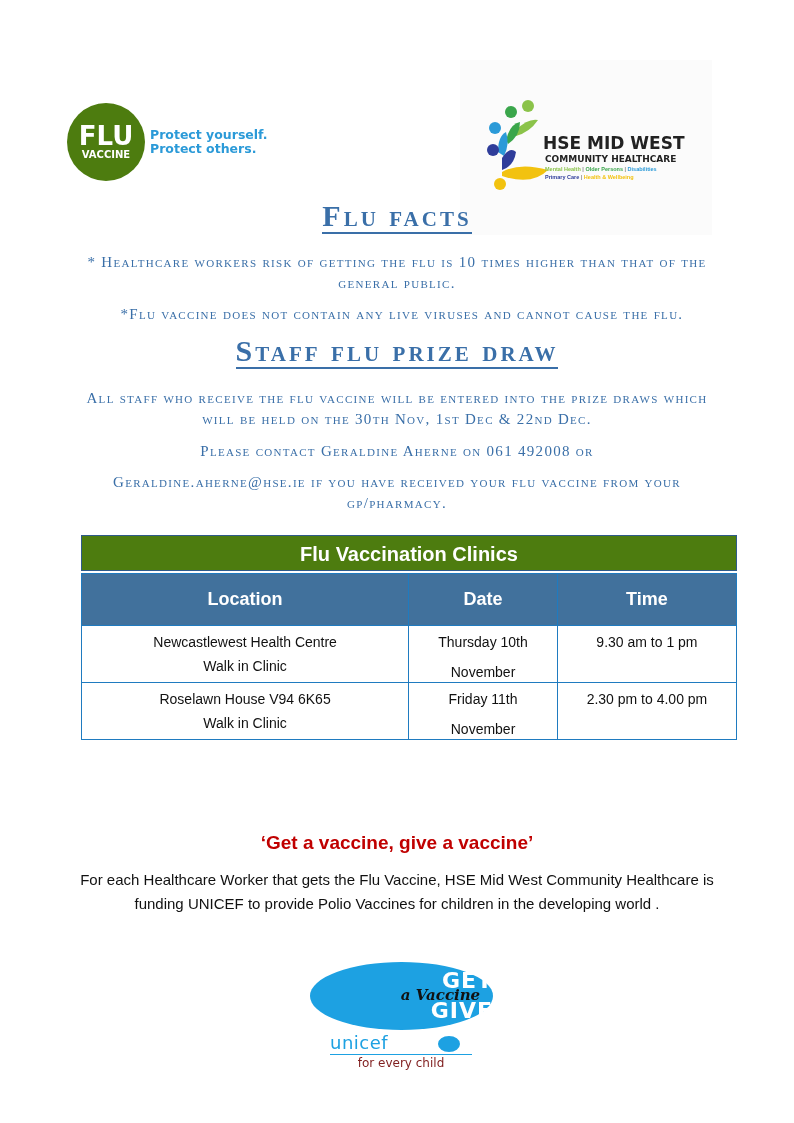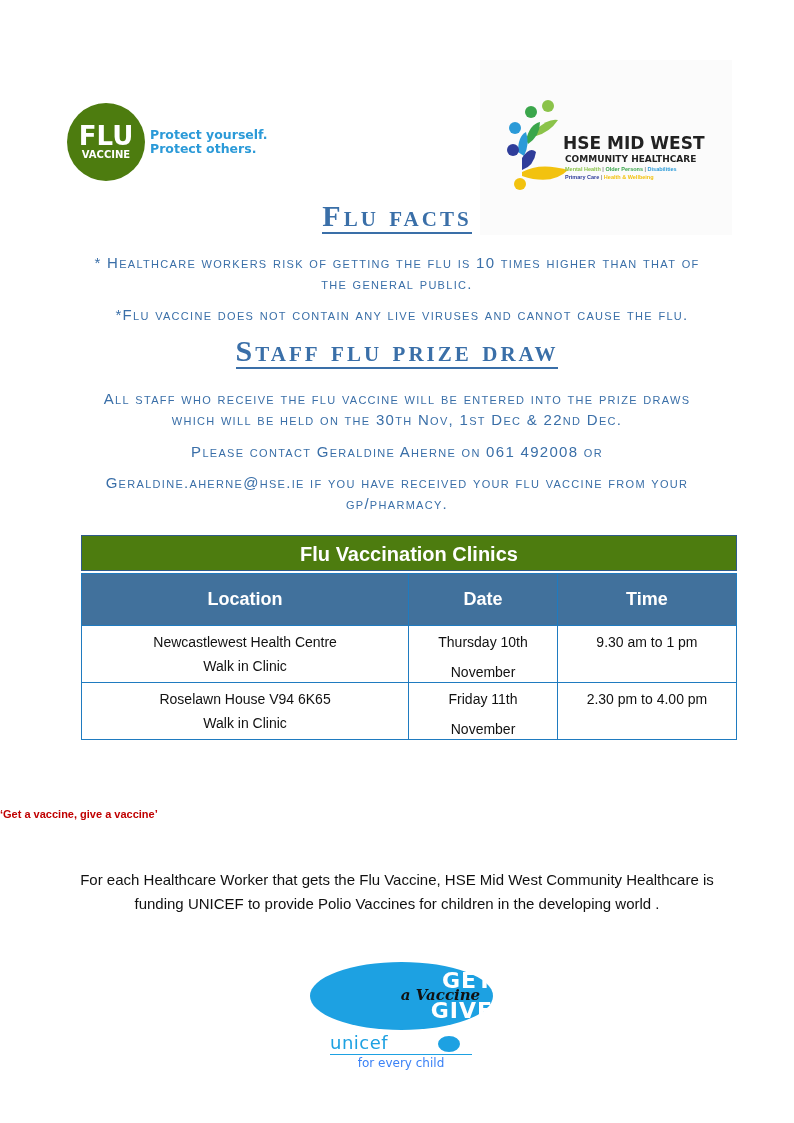--- a/index.html
+++ b/index.html
@@ -6,66 +6,66 @@
   body { width: 794px; height: 1123px; position: relative; overflow: hidden; font-family: "Liberation Sans", sans-serif; }
 
   
   .flu-logo { position: absolute; left: 67px; top: 103px; display: flex; align-items: center; }
   .flu-circle { width: 78px; height: 78px; border-radius: 50%; background: #4d7c0f; display: flex; flex-direction: column; align-items: center; justify-content: center; color: #fff; }
   .flu-big { font-family: "DejaVu Sans", sans-serif; font-weight: bold; font-size: 26px; line-height: 26px; letter-spacing: 0px; }
   .flu-small { font-family: "DejaVu Sans", sans-serif; font-weight: bold; font-size: 10px; line-height: 12px; }
   .flu-tag { margin-left: 5px; color: #2b9ad8; font-family: "DejaVu Sans", sans-serif; font-weight: bold; font-size: 12.5px; line-height: 14px; }
 
   
-  .hse-logo { position: absolute; left: 480px; top: 60px; width: 252px; height: 175px; background: #fbfbfb; }
+  .hse-logo { position: absolute; left: 460px; top: 60px; width: 252px; height: 175px; background: #fbfbfb; }
   .hse-mark { position: absolute; left: 20px; top: 40px; width: 70px; height: 90px; }
   .hse-title { position: absolute; left: 83px; top: 73px; font-family: "DejaVu Sans", sans-serif; font-weight: bold; font-size: 17px; color: #222; letter-spacing: 0px; white-space: nowrap; }
   .hse-sub { position: absolute; left: 85px; top: 94px; font-family: "DejaVu Sans", sans-serif; font-weight: bold; font-size: 9px; color: #222; white-space: nowrap; }
   .hse-line1 { position: absolute; left: 85px; top: 106px; font-size: 5.5px; font-weight: bold; white-space: nowrap; }
   .hse-line2 { position: absolute; left: 85px; top: 114px; font-size: 5.5px; font-weight: bold; white-space: nowrap; }
   .c-green { color: #8bc34a; } .c-dgreen { color: #3aa64b; } .c-blue { color: #2b9ad8; } .c-navy { color: #2f3d9a; } .c-yellow { color: #f2c20f; } .c-grey { color: #888; }
 
   
   .heading { position: absolute; left: 0; width: 794px; text-align: center; color: #3a6fa8; font-family: "Liberation Serif", serif; font-weight: bold; font-variant: small-caps; letter-spacing: 3px; }
   .heading span { border-bottom: 2.5px solid #3a6fa8; padding-bottom: 0px; }
   .h-facts { top: 199px; font-size: 30px; }
   .h-draw { top: 334px; font-size: 30px; }
 
-  .para { position: absolute; left: 80px; width: 634px; text-align: center; color: #3a6fa8; font-family: Liberation Sans, sans-serif; font-variant: small-caps; font-size: 15px; letter-spacing: 1.3px; line-height: 21px; }
+  .para { position: absolute; left: 80px; width: 634px; text-align: center; color: #3a6fa8; font-family: Liberation Serif, serif; font-variant: small-caps; font-size: 15px; letter-spacing: 1.3px; line-height: 21px; }
   .p1 { top: 252px; }
   .p2 { top: 304px; left: 70px; width: 664px; }
   .p3 { top: 388px; }
   .p4 { top: 441px; }
   .p5 { top: 472px; }
 
   
   .clinics { position: absolute; left: 81px; top: 535px; width: 656px; }
   .clinics-title { height: 36px; background: #4d7c0f; color: #fff; border: 1px solid #2f5b8a; text-align: center; font-weight: bold; font-size: 20px; line-height: 36px; box-sizing: border-box; }
   table { border-collapse: collapse; width: 656px; margin-top: 2px; }
   th { background: #41719c; color: #fff; font-weight: bold; font-size: 18px; height: 35px; border: 1.5px solid #1f7bc0; padding: 8px; margin-top: 36px; }
   td { border: 1.5px solid #1f7bc0; vertical-align: top; text-align: center; font-size: 14px; color: #111; padding: 4px 4px 0 4px; height: 55px; box-sizing: border-box; }
   .col-loc { width: 338px; } .col-date { width: 141px; } .col-time { width: 177px; }
   .loc-line1 { line-height: 20px; padding-top: 2px; }
   .loc-line2 { line-height: 20px; padding-top: 4px; }
   .date-line1 { line-height: 20px; padding-top: 2px; }
   .date-line2 { line-height: 20px; padding-top: 10px; }
   .time-line { line-height: 20px; padding-top: 2px; }
 
-  .slogan { position: absolute; top: 808px; left: 0; width: 794px; color: #c00000; font-weight: bold; font-size: 11px; }
+  .slogan { position: absolute; top: 832px; left: 0; width: 794px; text-align: center; color: #c00000; font-weight: bold; font-size: 19px; }
   .body-text { position: absolute; top: 868px; left: 80px; width: 634px; text-align: center; color: #111; font-size: 15px; line-height: 24px; }
 
   
   .unicef { position: absolute; left: 310px; top: 962px; width: 185px; height: 110px; }
   .oval { position: absolute; left: 0; top: 0; width: 183px; height: 68px; border-radius: 50%; background: #1da1e2; }
   .get { position: absolute; left: 0; width: 183px; text-align: right; color: #fff; font-family: "DejaVu Sans", sans-serif; font-weight: bold; font-size: 22px; letter-spacing: 1px; }
   .get1 { top: 6px; } .get3 { top: 36px; }
   .avac { position: absolute; left: 0; top: 24px; width: 183px; text-align: center; color: #111; font-family: "DejaVu Serif", serif; font-style: italic; font-weight: bold; font-size: 15px; padding-left: 39px; }
   .unicef-word { position: absolute; left: 20px; top: 70px; color: #1da1e2; font-family: "DejaVu Sans", sans-serif; font-size: 18px; letter-spacing: 0.5px; }
   .globe { position: absolute; left: 128px; top: 74px; width: 22px; height: 16px; border-radius: 50%; background: #1da1e2; }
-  .every { position: absolute; left: 20px; top: 92px; width: 142px; border-top: 1px solid #1da1e2; color: #3b82f6; font-family: "DejaVu Sans", sans-serif; font-size: 12px; text-align: center; padding-top: 1px; }
+  .every { position: absolute; left: 20px; top: 92px; width: 142px; border-top: 1px solid #1da1e2; color: #7f1d1d; font-family: "DejaVu Sans", sans-serif; font-size: 12px; text-align: center; padding-top: 1px; }
 </style>
 </head>
 <body>
 
 <div class="flu-logo">
   <div class="flu-circle">
     <div class="flu-big">FLU</div>
     <div class="flu-small">VACCINE</div>
   </div>
   <div class="flu-tag">

